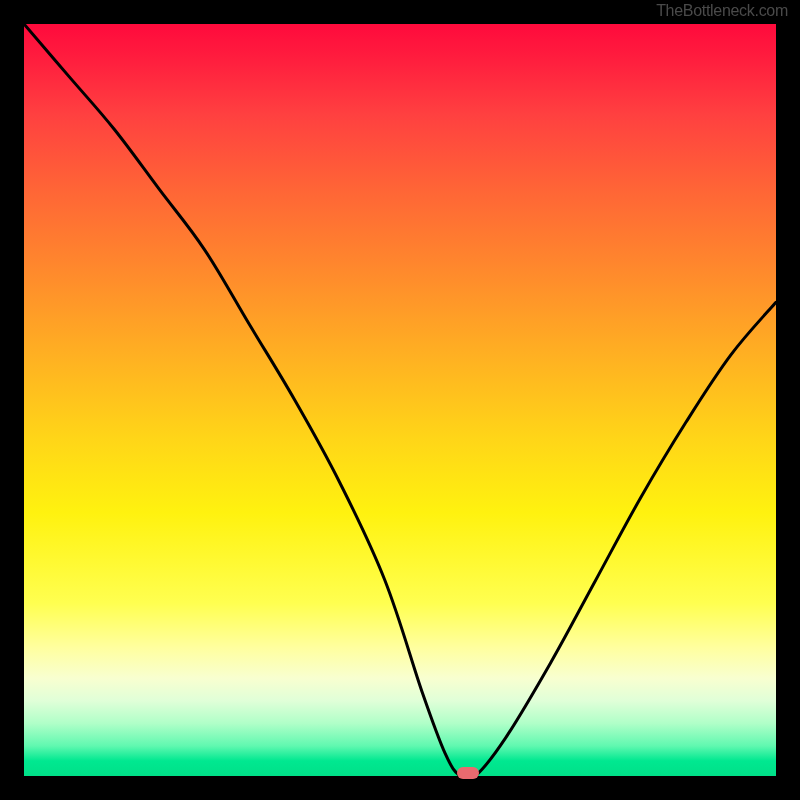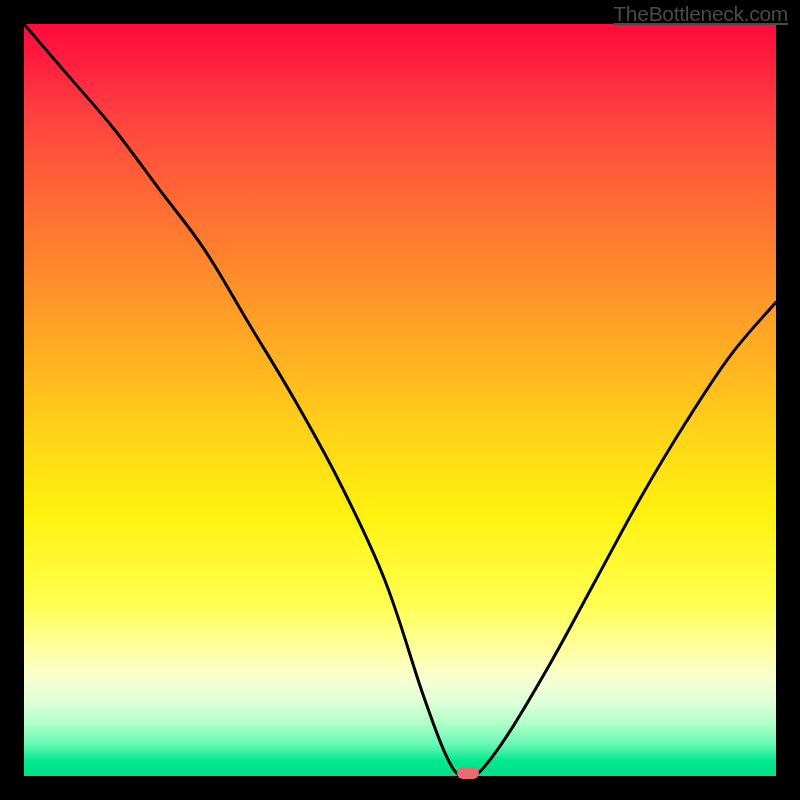--- a/index.html
+++ b/index.html
@@ -9,25 +9,24 @@
     height: 800px;
     background: #000;
     position: relative;
     font-family: Arial, Helvetica, sans-serif;
   }
   .watermark {
     position: absolute;
     top: 2px;
     right: 12px;
     color: #4a4a4a;
-    font-size: 21px;
+    font-size: 16px;
     font-weight: 500;
     z-index: 10;
     letter-spacing: -0.3px;
-    text-decoration: underline;
   }
   .chart-area {
     position: absolute;
     left: 24px;
     top: 24px;
     width: 752px;
     height: 752px;
   }
   .gradient-bg {
     position: absolute;

